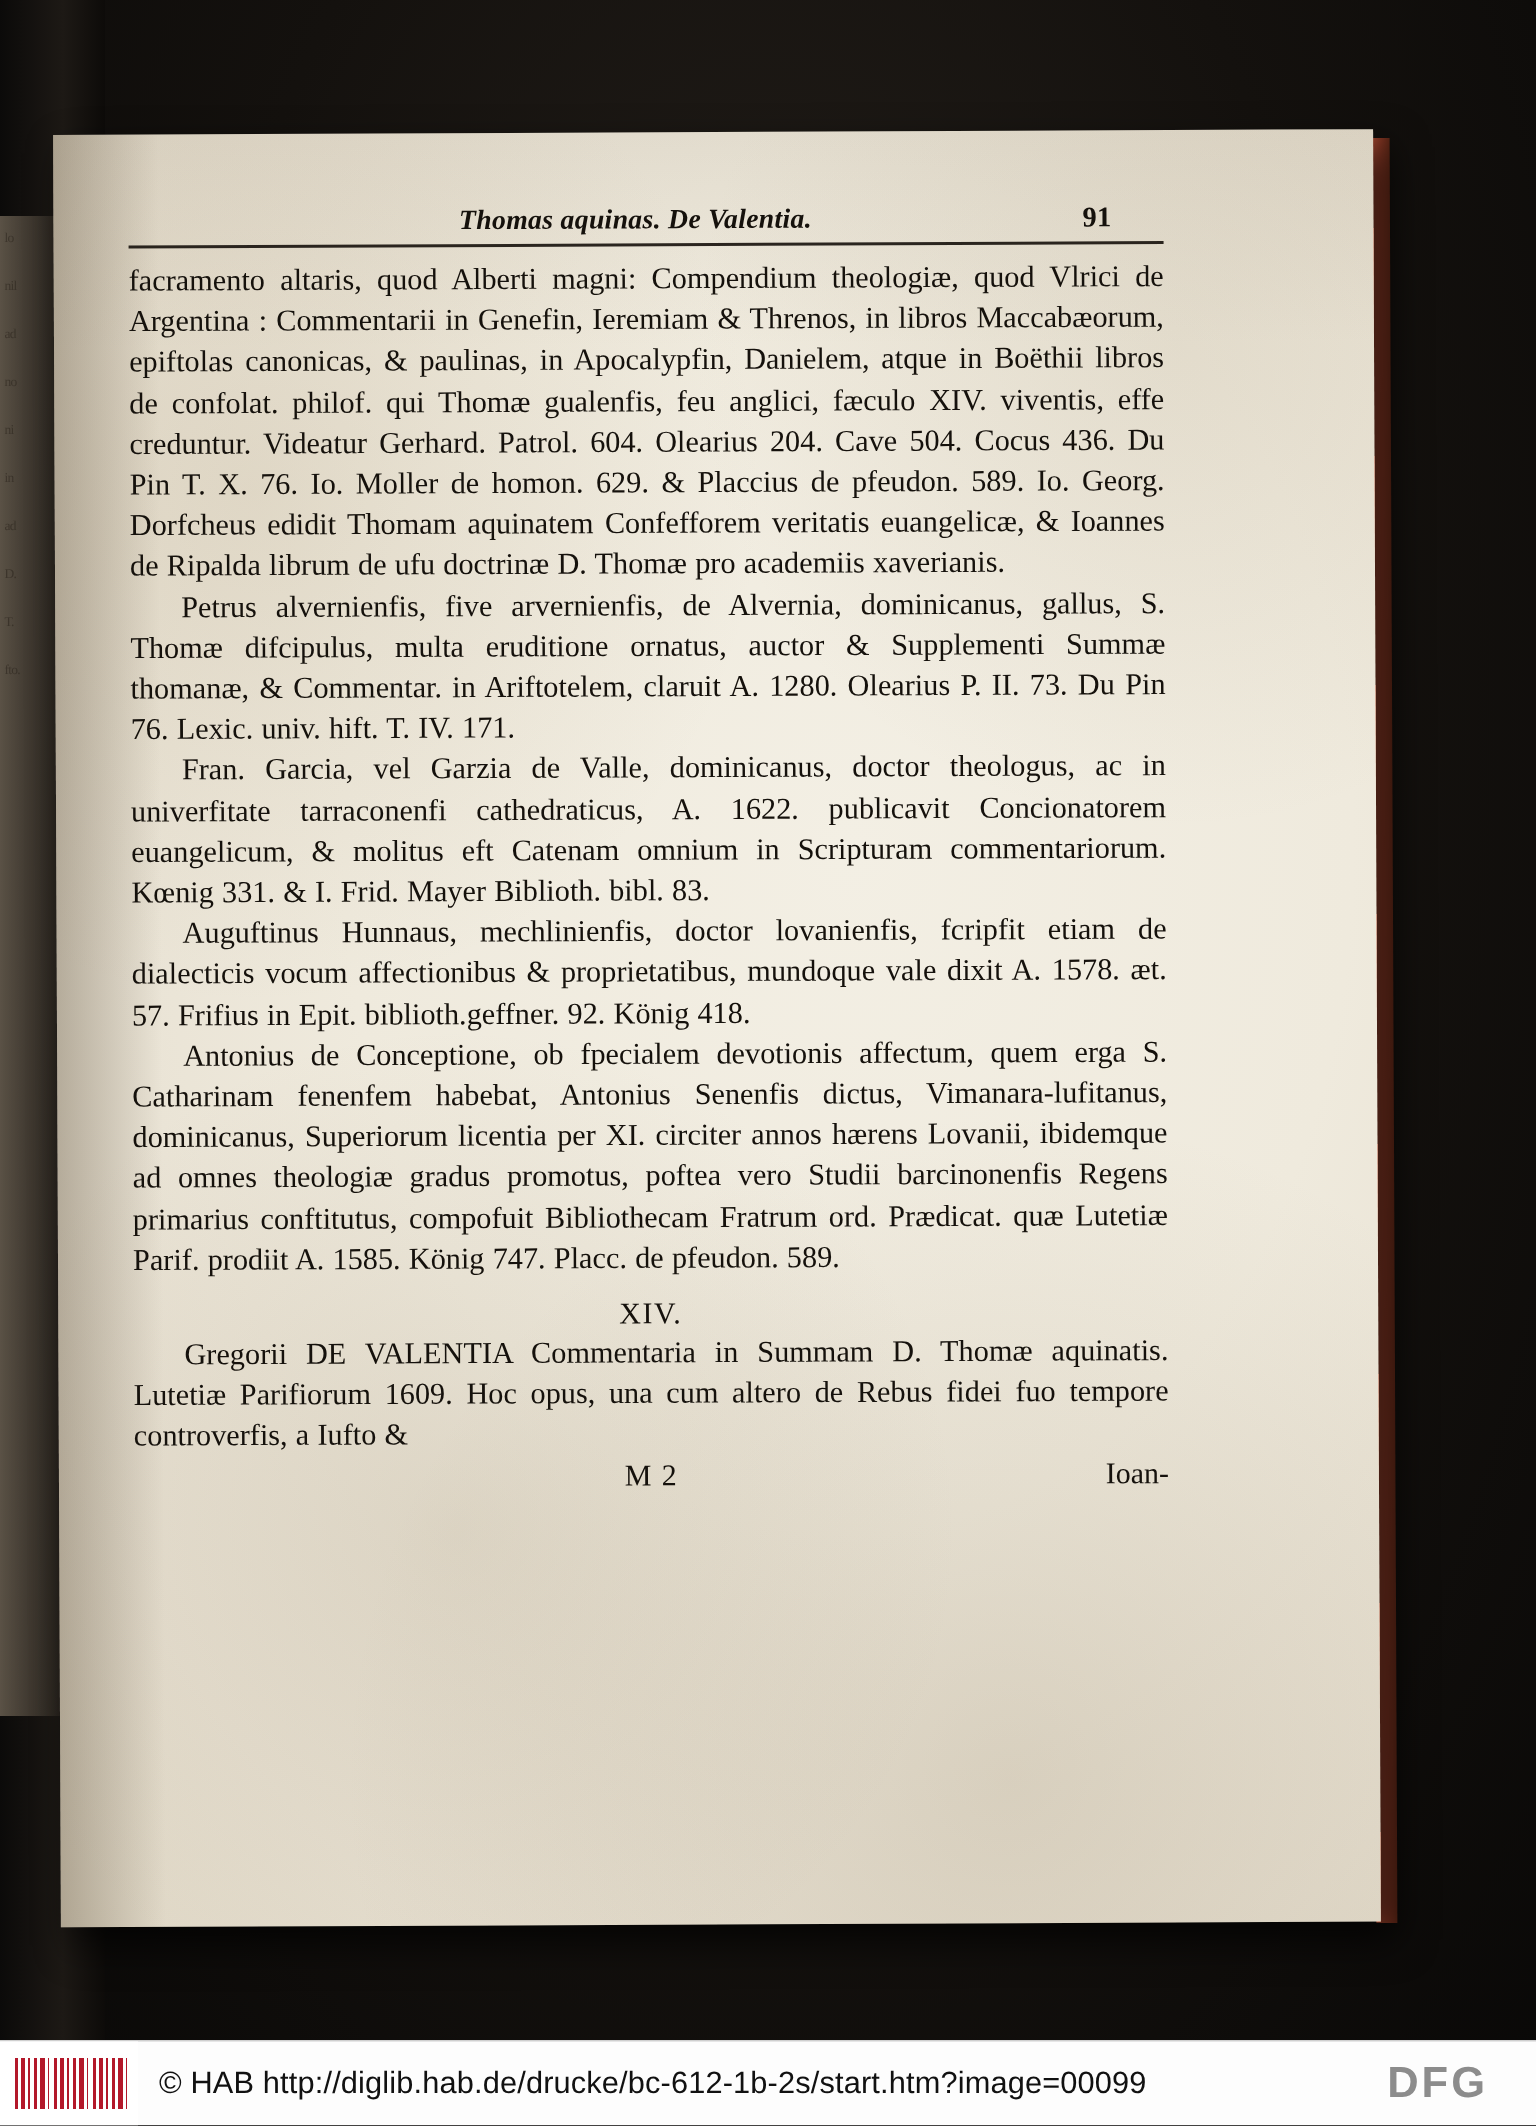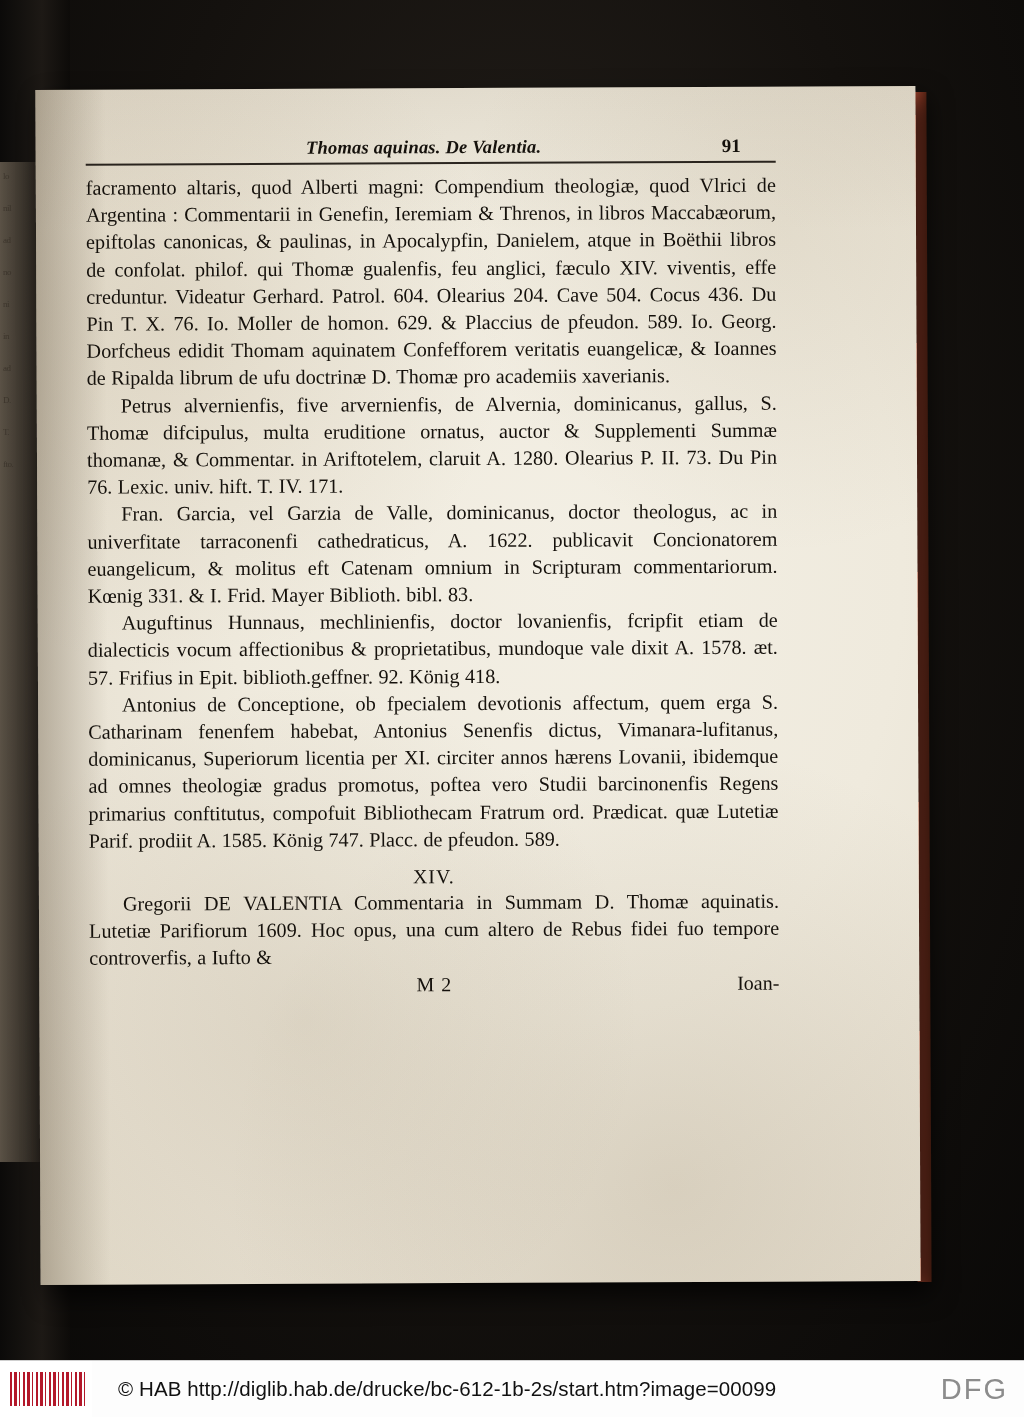--- a/index.html
+++ b/index.html
@@ -28,21 +28,21 @@
   #binding-shadow {
     position: absolute;
     left: 0; top: 0;
     width: 70px; height: 1417px;
     background: linear-gradient(90deg, #0b0a09 0%, #1d1915 60%, #0d0b09 100%);
   }
 
   
   #ghost-page {
     position: absolute;
-    left: 0px; top: 162px;
+    left: 0px; top: 144px;
     width: 42px; height: 1000px;
     background: linear-gradient(90deg, rgba(156,141,120,.55), rgba(90,80,66,.15));
     filter: blur(0.4px);
     overflow: hidden;
     font-size: 9px;
     color: #2b241c;
     line-height: 16px;
     padding: 6px 3px;
     box-sizing: border-box;
     letter-spacing: -0.5px;
@@ -168,21 +168,20 @@
   #credit-bar {
     position: absolute;
     left: 0;
     bottom: 0;
     width: 1024px;
     height: 56px;
     background: #fdfdfd;
     display: flex;
     align-items: center;
     border-top: 1px solid #cfcfcf;
-    gap: 12px;
   }
   #barcode-box {
     width: 92px;
     height: 56px;
     background: #fff;
     display: flex;
     align-items: center;
     justify-content: center;
     padding-left: 6px;
     box-sizing: border-box;
@@ -204,24 +203,24 @@
     font-family: "Liberation Sans", sans-serif;
     font-size: 20.5px;
     color: #111;
     letter-spacing: .1px;
     white-space: nowrap;
     padding-left: 14px;
   }
   #dfg-logo {
     font-family: "Liberation Sans", sans-serif;
     font-size: 29px;
-    font-weight: 400;
+    font-weight: 700;
     color: #8c8c8c;
     letter-spacing: 2px;
-    padding-right: 16px;
+    padding-right: 32px;
   }
 </style>
 </head>
 <body>
 
 <div id="scan-backdrop"></div>
 <div id="binding-shadow"></div>
 
 <div id="ghost-page">
   <div>lo</div>

